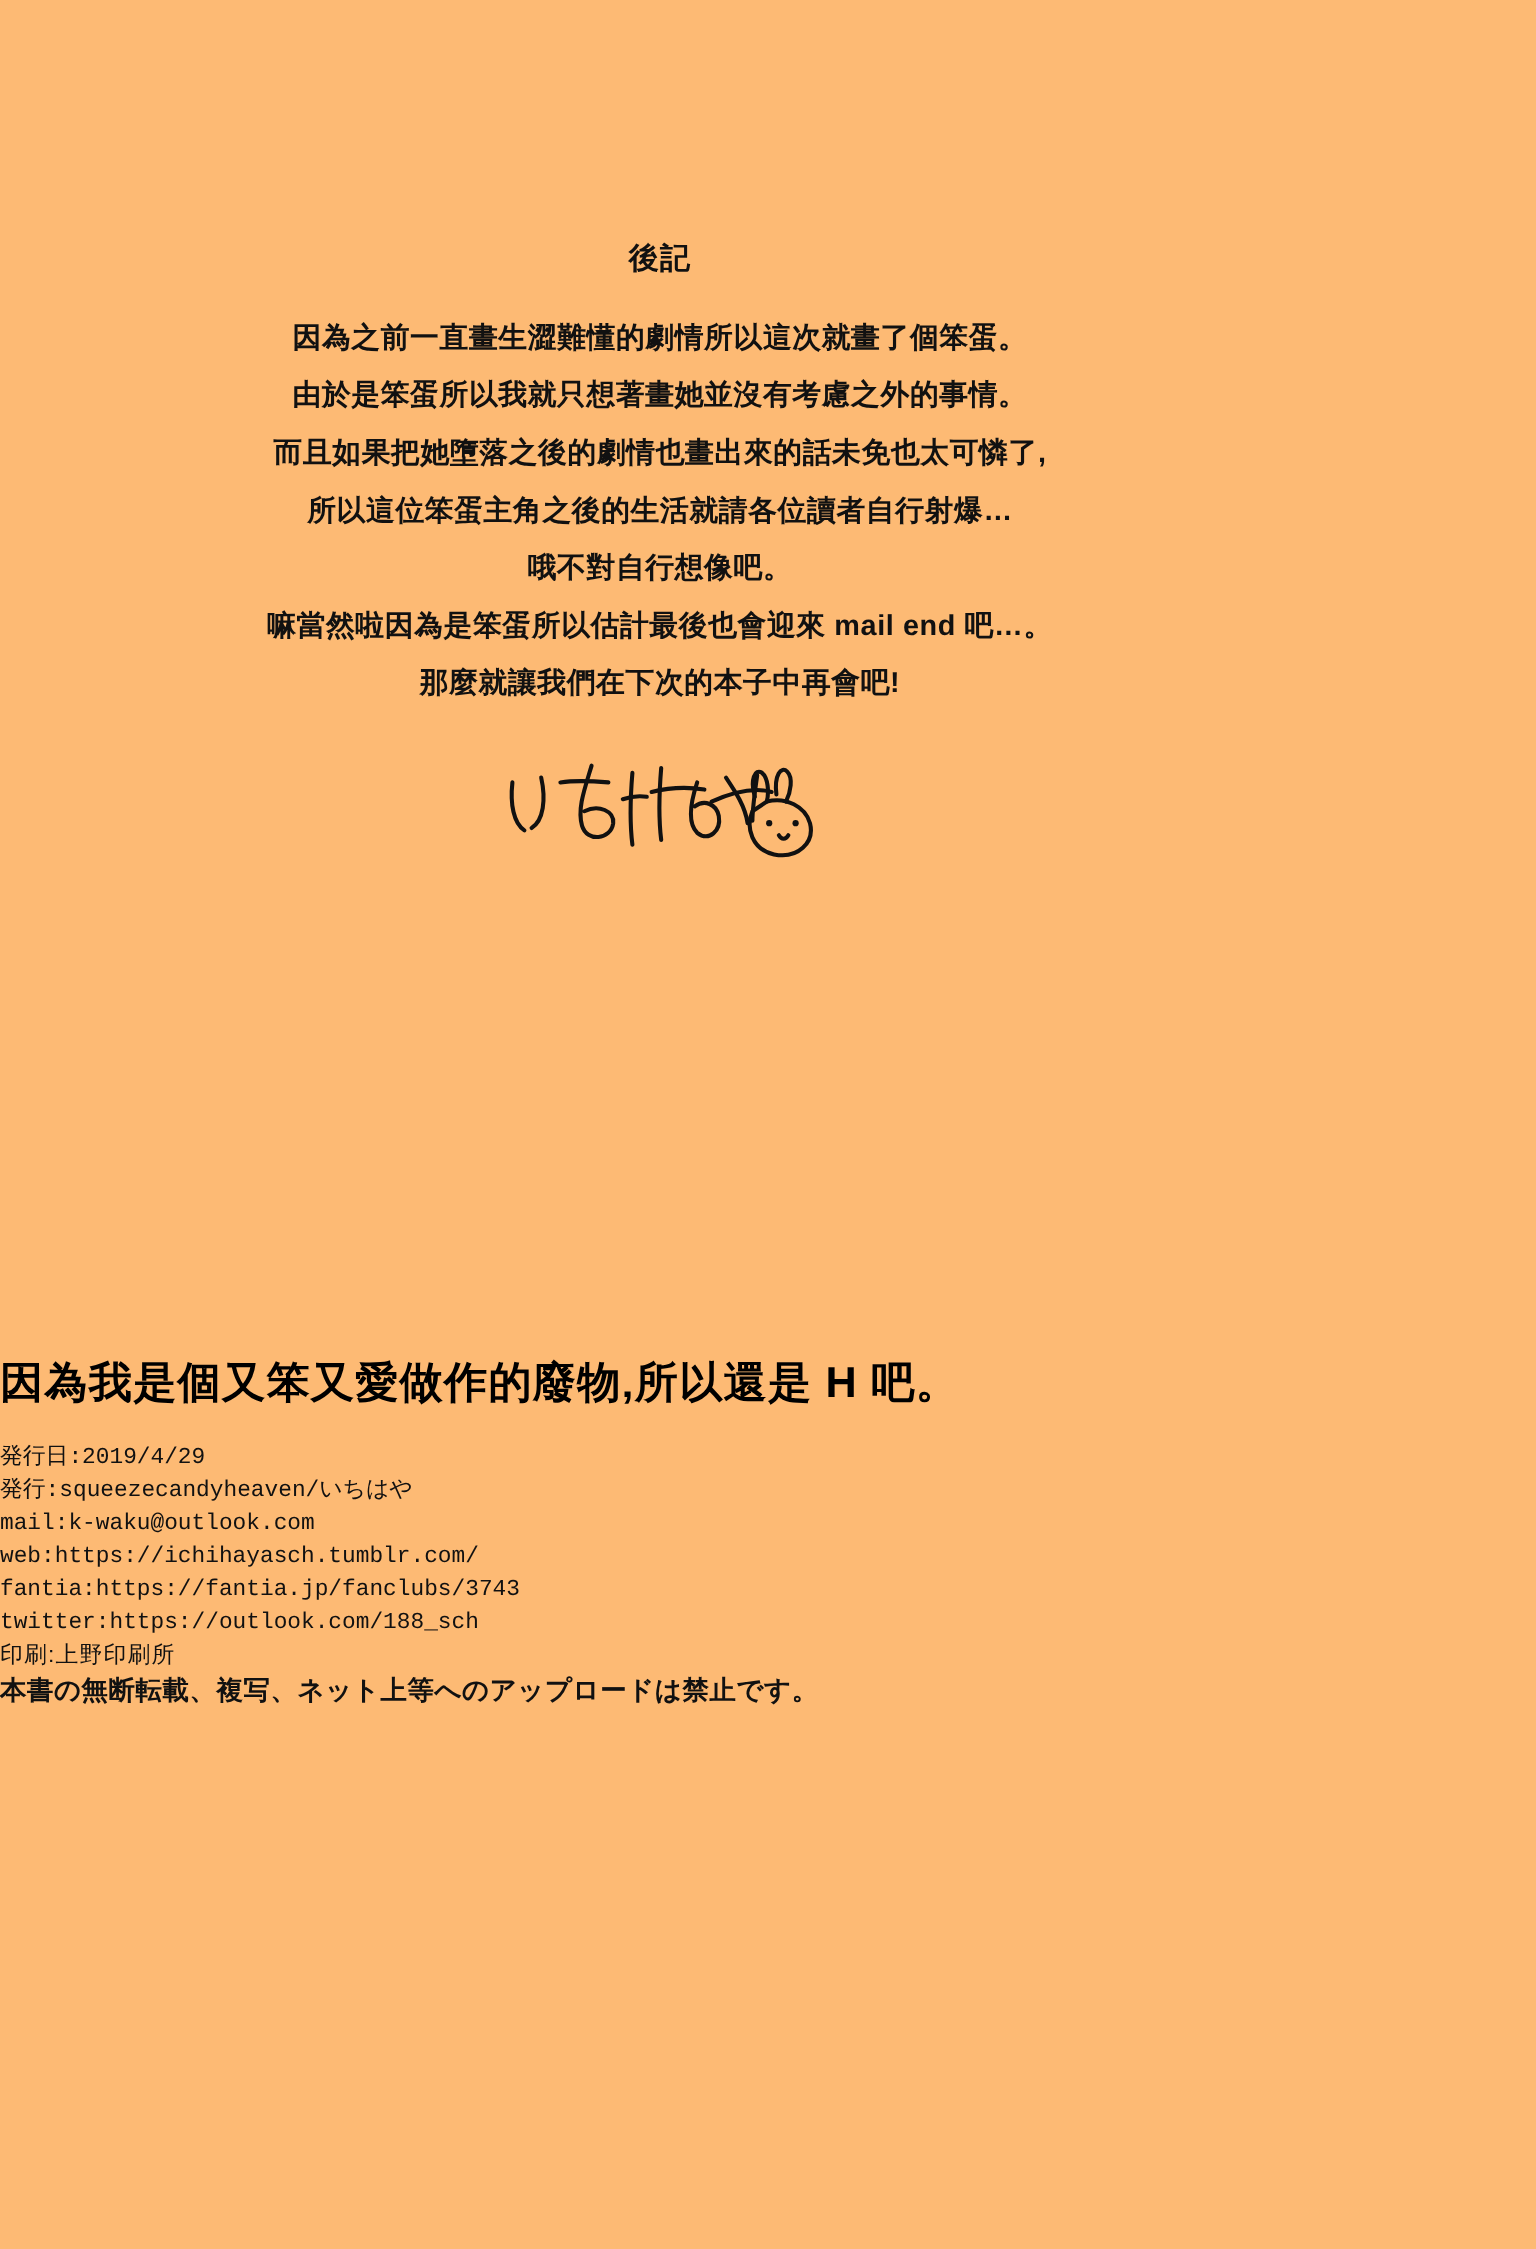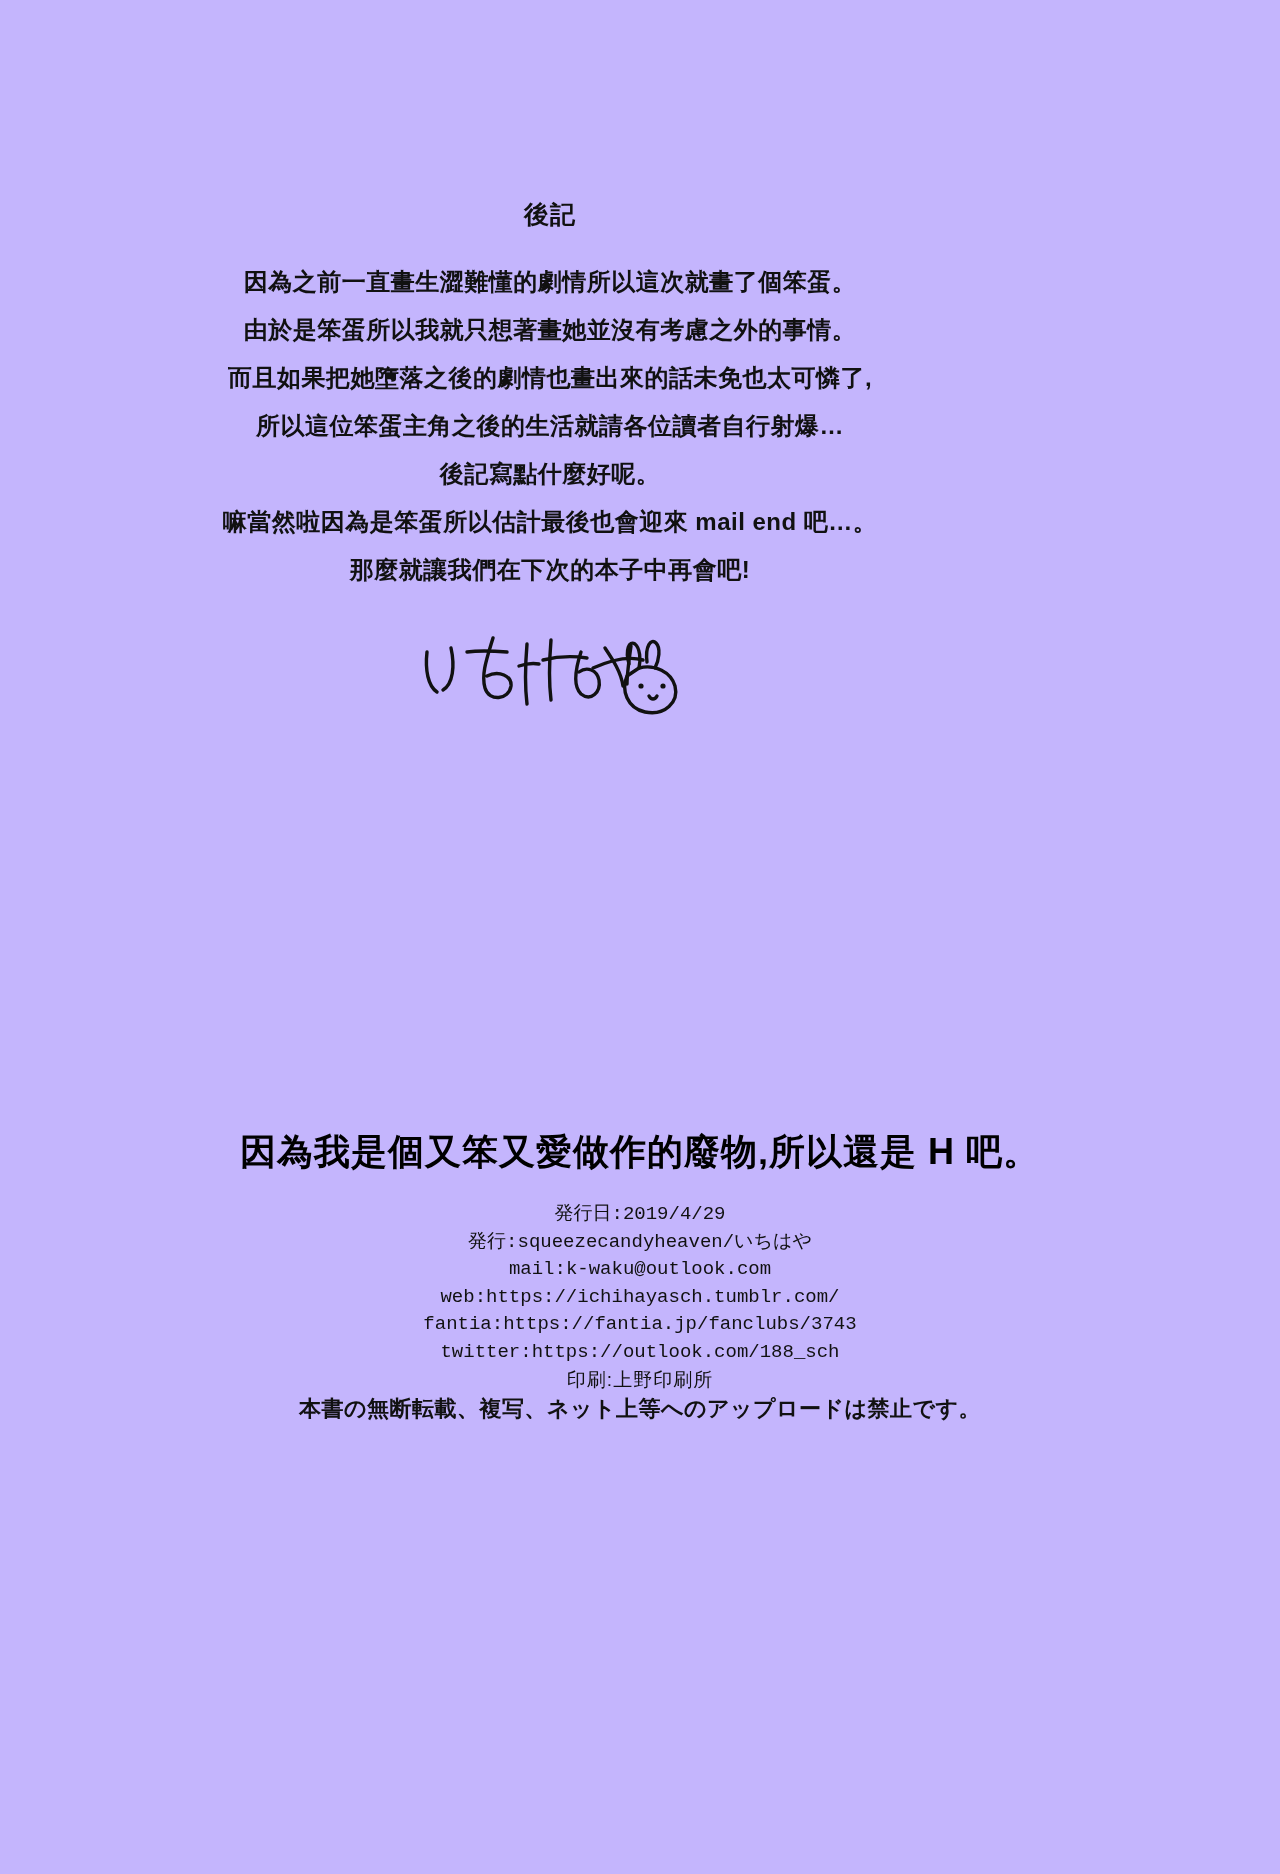--- a/index.html
+++ b/index.html
@@ -4,21 +4,21 @@
 <style>
   html, body {
     margin: 0;
     padding: 0;
     background: #ffffff;
   }
   .page {
     position: relative;
     width: 1280px;
     height: 1874px;
-    background: #c4b5fd;
+    background: #fdba74;
     font-family: "Liberation Sans", sans-serif;
     color: #1a1a1a;
     overflow: hidden;
   }
 
   
   .afterword {
     position: absolute;
     top: 198px;
     left: 0;
@@ -50,21 +50,20 @@
     height: 140px;
   }
   .signature svg { display: block; }
 
   
   .colophon {
     position: absolute;
     top: 1128px;
     left: 0;
     width: 1280px;
-    text-align: center;
   }
   .book-title {
     font-size: 36px;
     font-weight: 800;
     letter-spacing: 1px;
     color: #000;
     margin-bottom: 24px;
   }
   .imprint {
     font-family: "Liberation Mono", monospace;
@@ -90,21 +89,21 @@
 
 <div class="page">
 
   <section class="afterword">
     <div class="afterword-title">後記</div>
     <div class="afterword-body">
       <p>因為之前一直畫生澀難懂的劇情所以這次就畫了個笨蛋。</p>
       <p>由於是笨蛋所以我就只想著畫她並沒有考慮之外的事情。</p>
       <p>而且如果把她墮落之後的劇情也畫出來的話未免也太可憐了,</p>
       <p>所以這位笨蛋主角之後的生活就請各位讀者自行射爆…</p>
-      <p>後記寫點什麼好呢。</p>
+      <p>哦不對自行想像吧。</p>
       <p>嘛當然啦因為是笨蛋所以估計最後也會迎來 mail end 吧…。</p>
       <p>那麼就讓我們在下次的本子中再會吧!</p>
     </div>
   </section>
 
   <div class="signature">
     <svg width="300" height="140" viewBox="0 0 300 140" fill="none" xmlns="http://www.w3.org/2000/svg">
       <g stroke="#111" stroke-width="3.4" stroke-linecap="round" stroke-linejoin="round" fill="none">
 
         <path d="M12 22 C10 40, 13 56, 22 62"></path>

